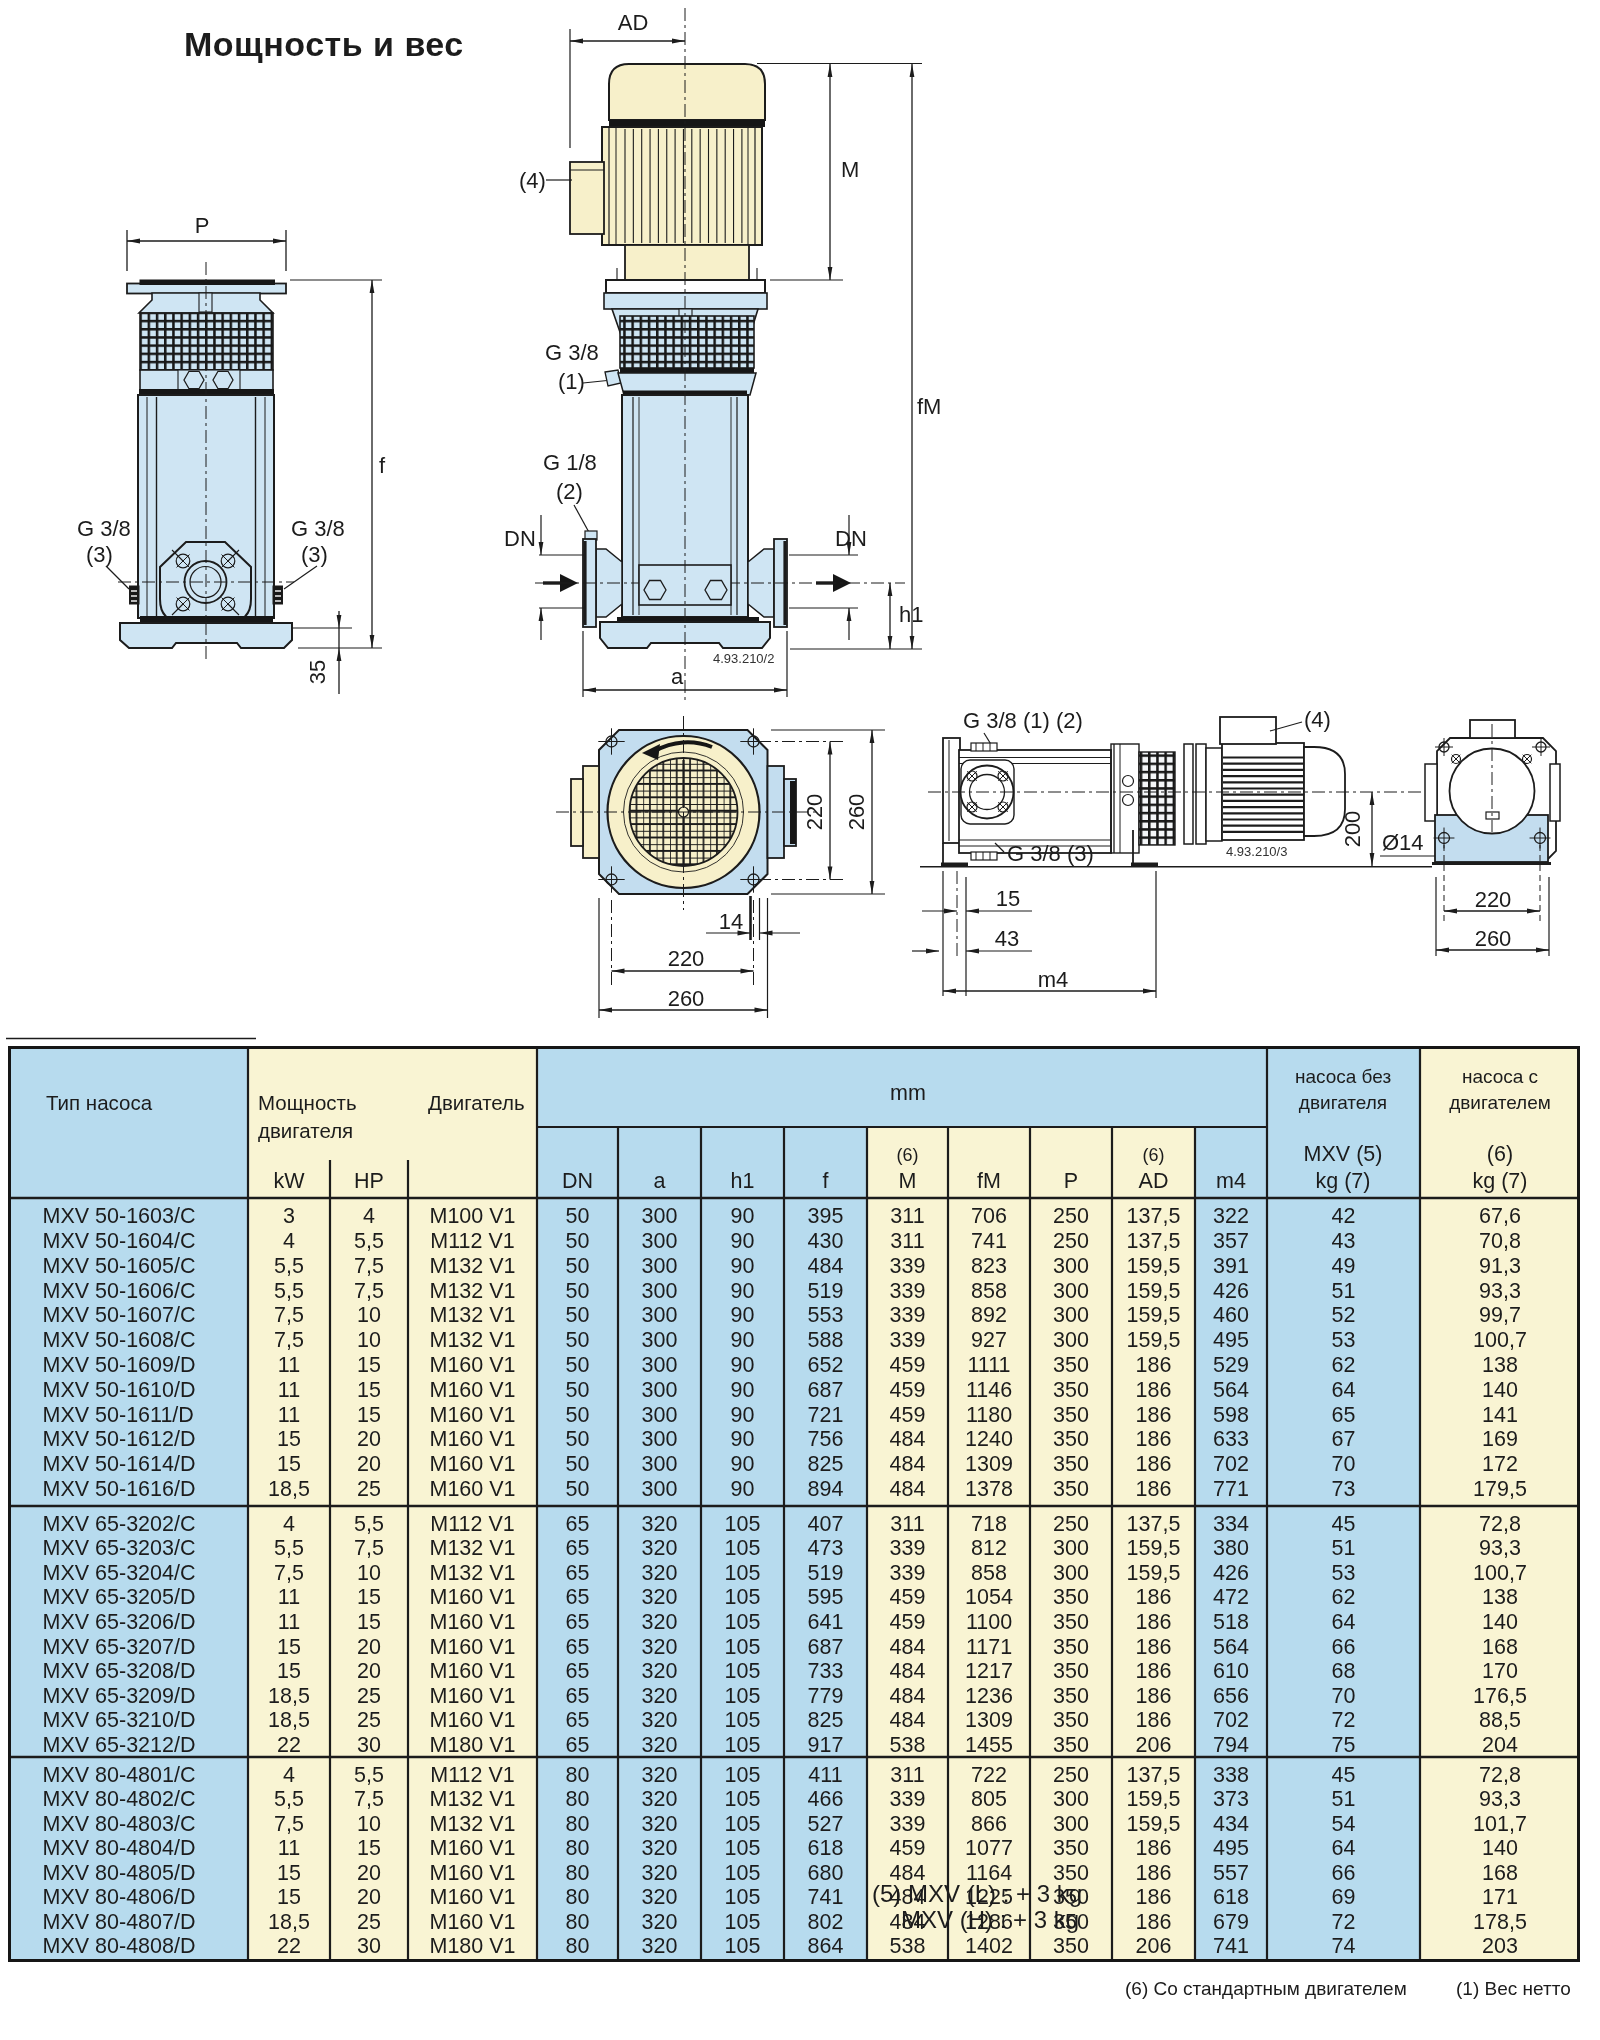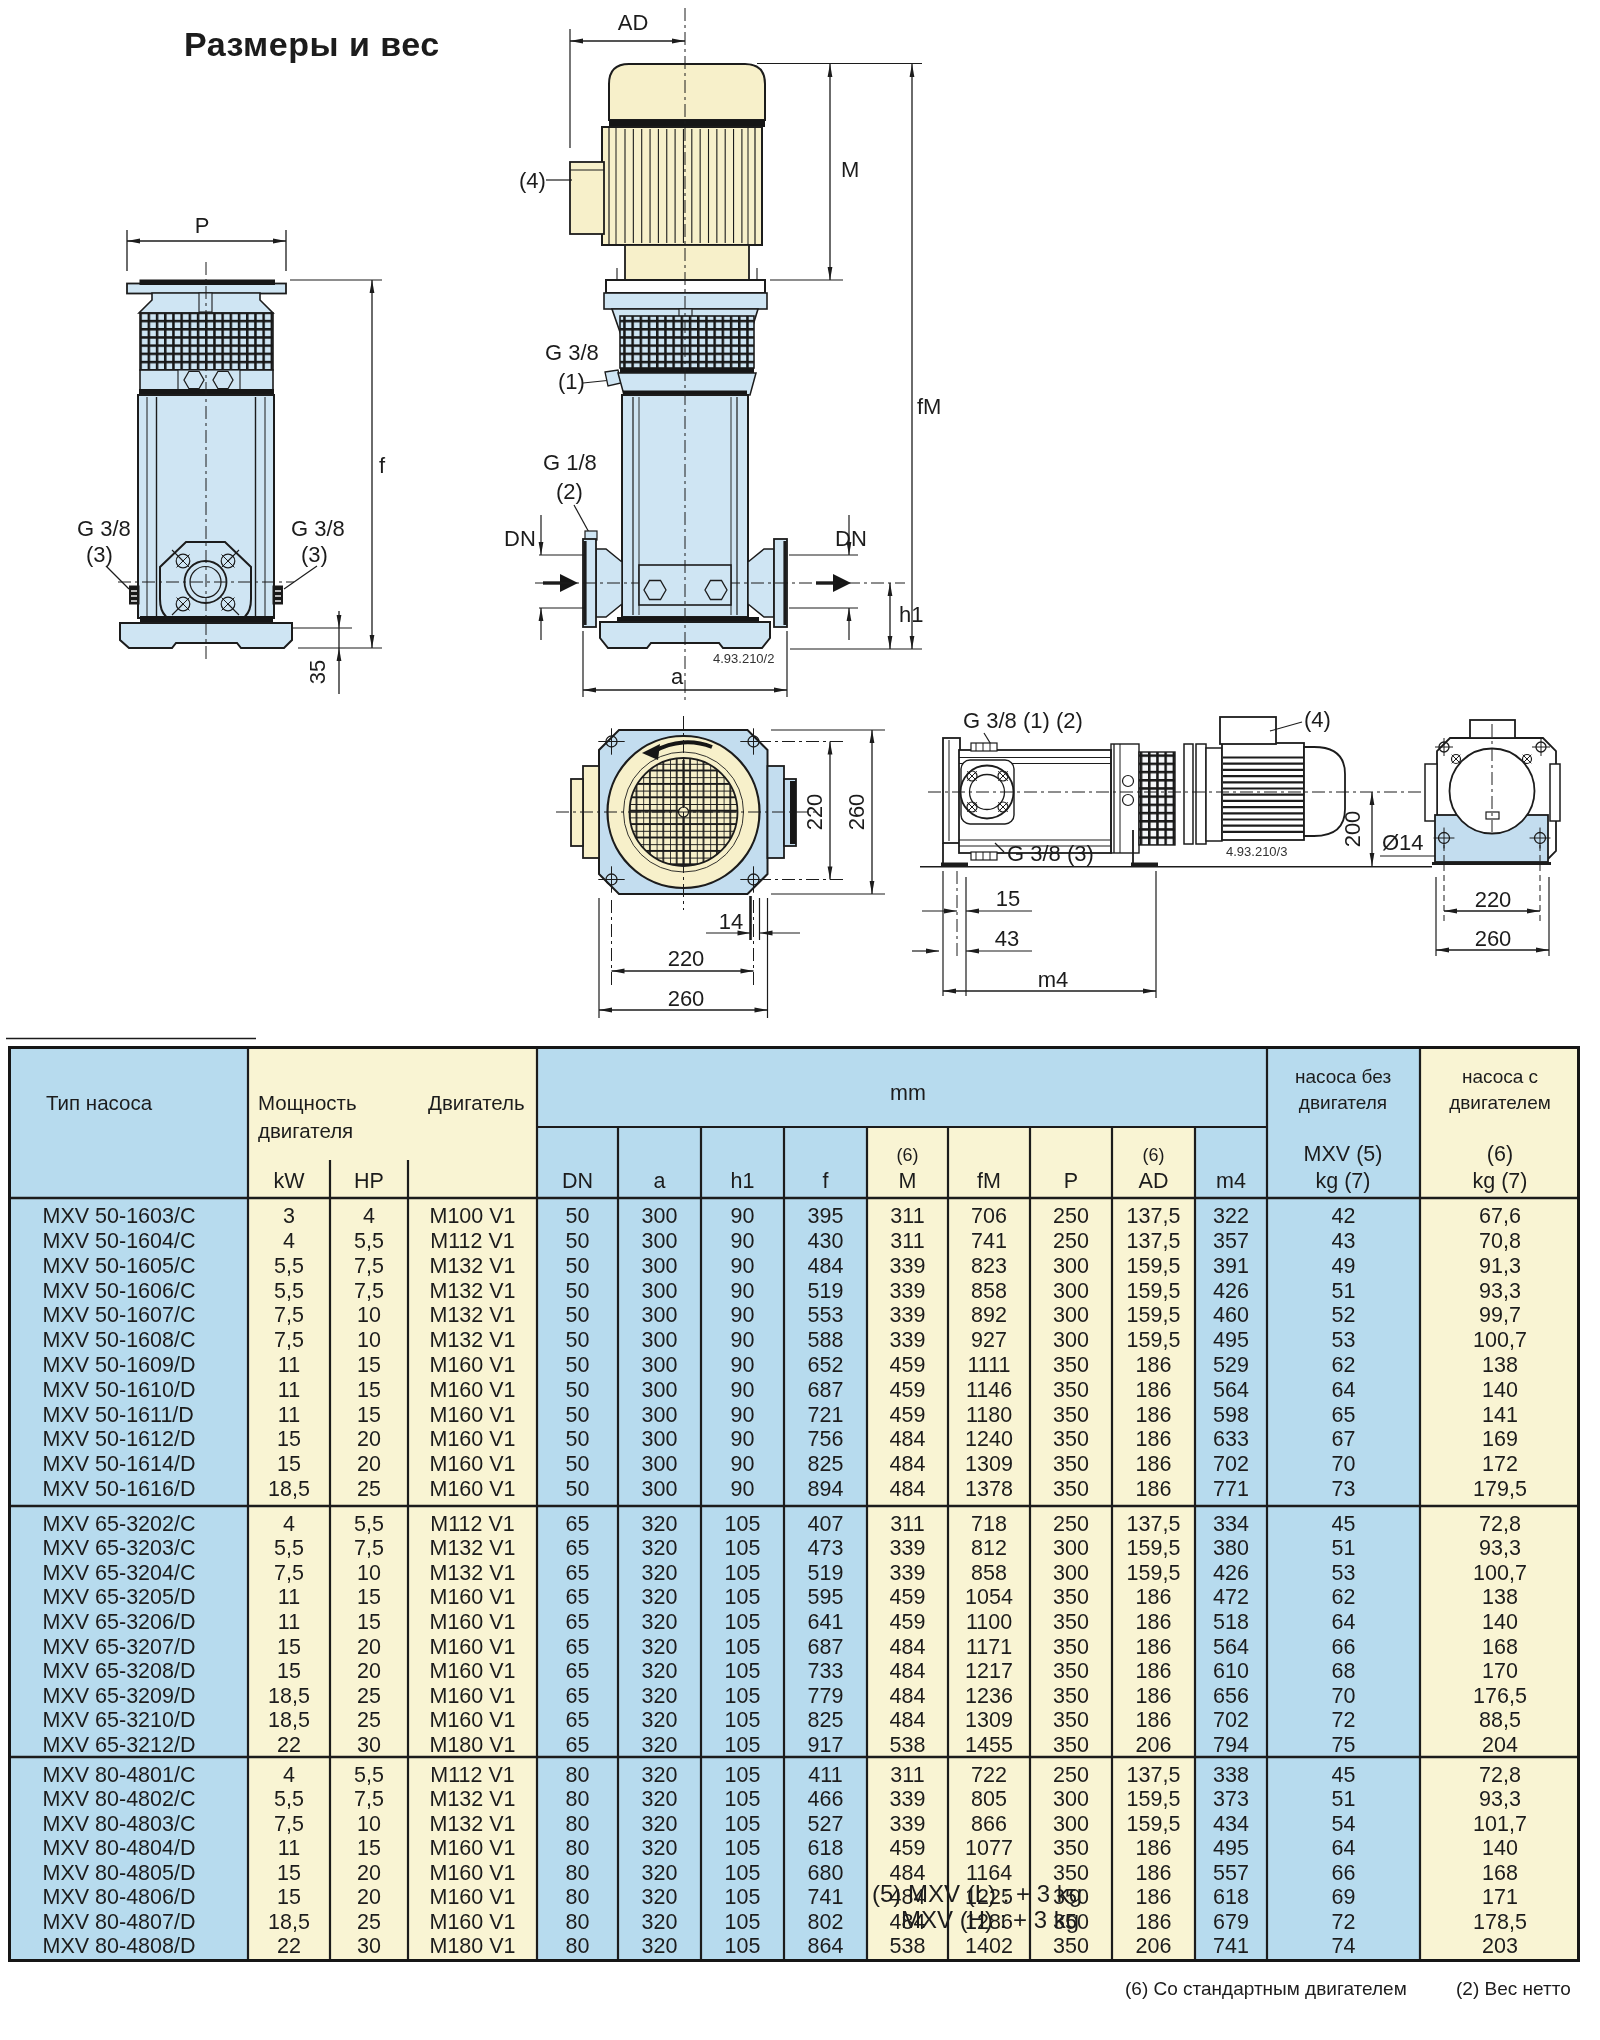--- a/index.html
+++ b/index.html
@@ -1,20 +1,20 @@
 <!DOCTYPE html>
 <html><head><meta charset="utf-8"><style>
 html,body{margin:0;padding:0;background:#ffffff}
 #page{position:relative;width:1600px;height:2040px;background:#fff;overflow:hidden;
 font-family:"Liberation Sans",sans-serif}
 .abs{position:absolute;white-space:nowrap;color:#1c1c1c}
 </style></head><body>
 <div id="page">
 
-<div class="abs" style="left:184px;top:25px;font-size:34px;font-weight:bold;letter-spacing:0.5px">Размеры и вес</div>
+<div class="abs" style="left:184px;top:25px;font-size:34px;font-weight:bold;letter-spacing:0.5px">Мощность и вес</div>
 <svg width="1600" height="1035" viewBox="0 0 1600 1035" style="position:absolute;left:0;top:0">
 <defs>
 <pattern id="mesh" width="8.2" height="8.2" patternUnits="userSpaceOnUse">
 <rect width="8.2" height="8.2" fill="#181818"></rect>
 <rect x="2.5" y="2.5" width="5.7" height="5.7" fill="#cde4f2"></rect>
 </pattern>
 <pattern id="meshw" width="8.2" height="8.2" patternUnits="userSpaceOnUse">
 <rect width="8.2" height="8.2" fill="#181818"></rect>
 <rect x="2.5" y="2.5" width="5.7" height="5.7" fill="#f4f6f8"></rect>
 </pattern>
@@ -1184,13 +1184,13 @@
         <text x="1343.5" y="1953.0" font-size="21.5" text-anchor="middle" fill="#1c1c1c" font-weight="normal" font-family="Liberation Sans, sans-serif">74</text>
         <text x="1500.0" y="1953.0" font-size="21.5" text-anchor="middle" fill="#1c1c1c" font-weight="normal" font-family="Liberation Sans, sans-serif">203</text>
       </g>
     </svg>
 
 
 <div class="abs" style="left:872px;top:1881px;font-size:24px;line-height:26px">(5) MXV (L) : + 3 kg<br><span style="padding-left:29px">MXV (H) : + 3 kg</span></div>
 
 <div class="abs" style="left:1125px;top:1978px;font-size:19px">(6) Со стандартным двигателем</div>
 
-<div class="abs" style="left:1456px;top:1978px;font-size:19px">(2) Вес нетто</div>
+<div class="abs" style="left:1456px;top:1978px;font-size:19px">(1) Вес нетто</div>
 </div>
 </body></html>

